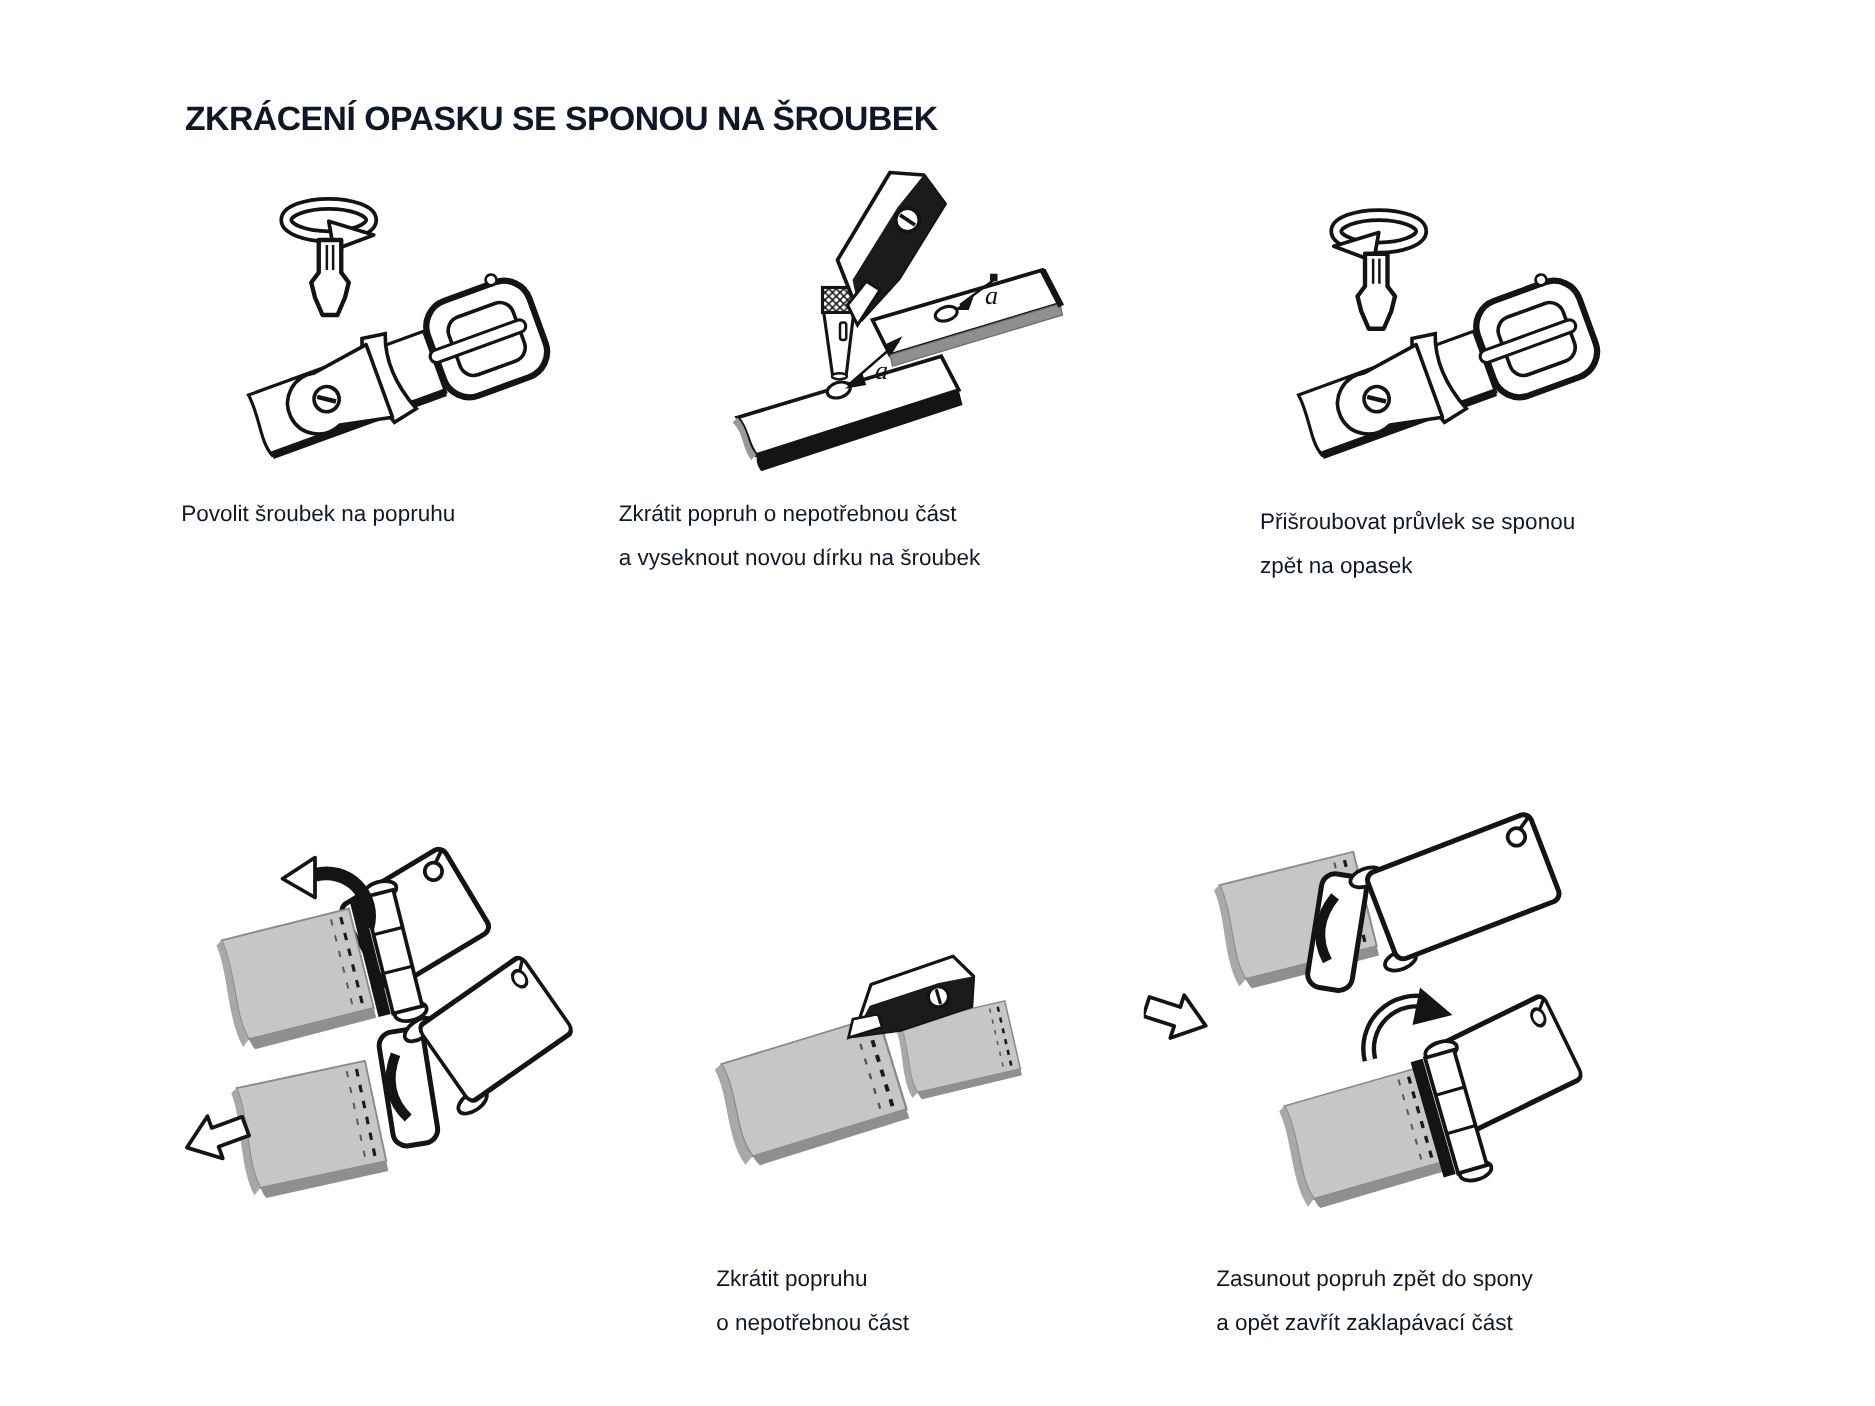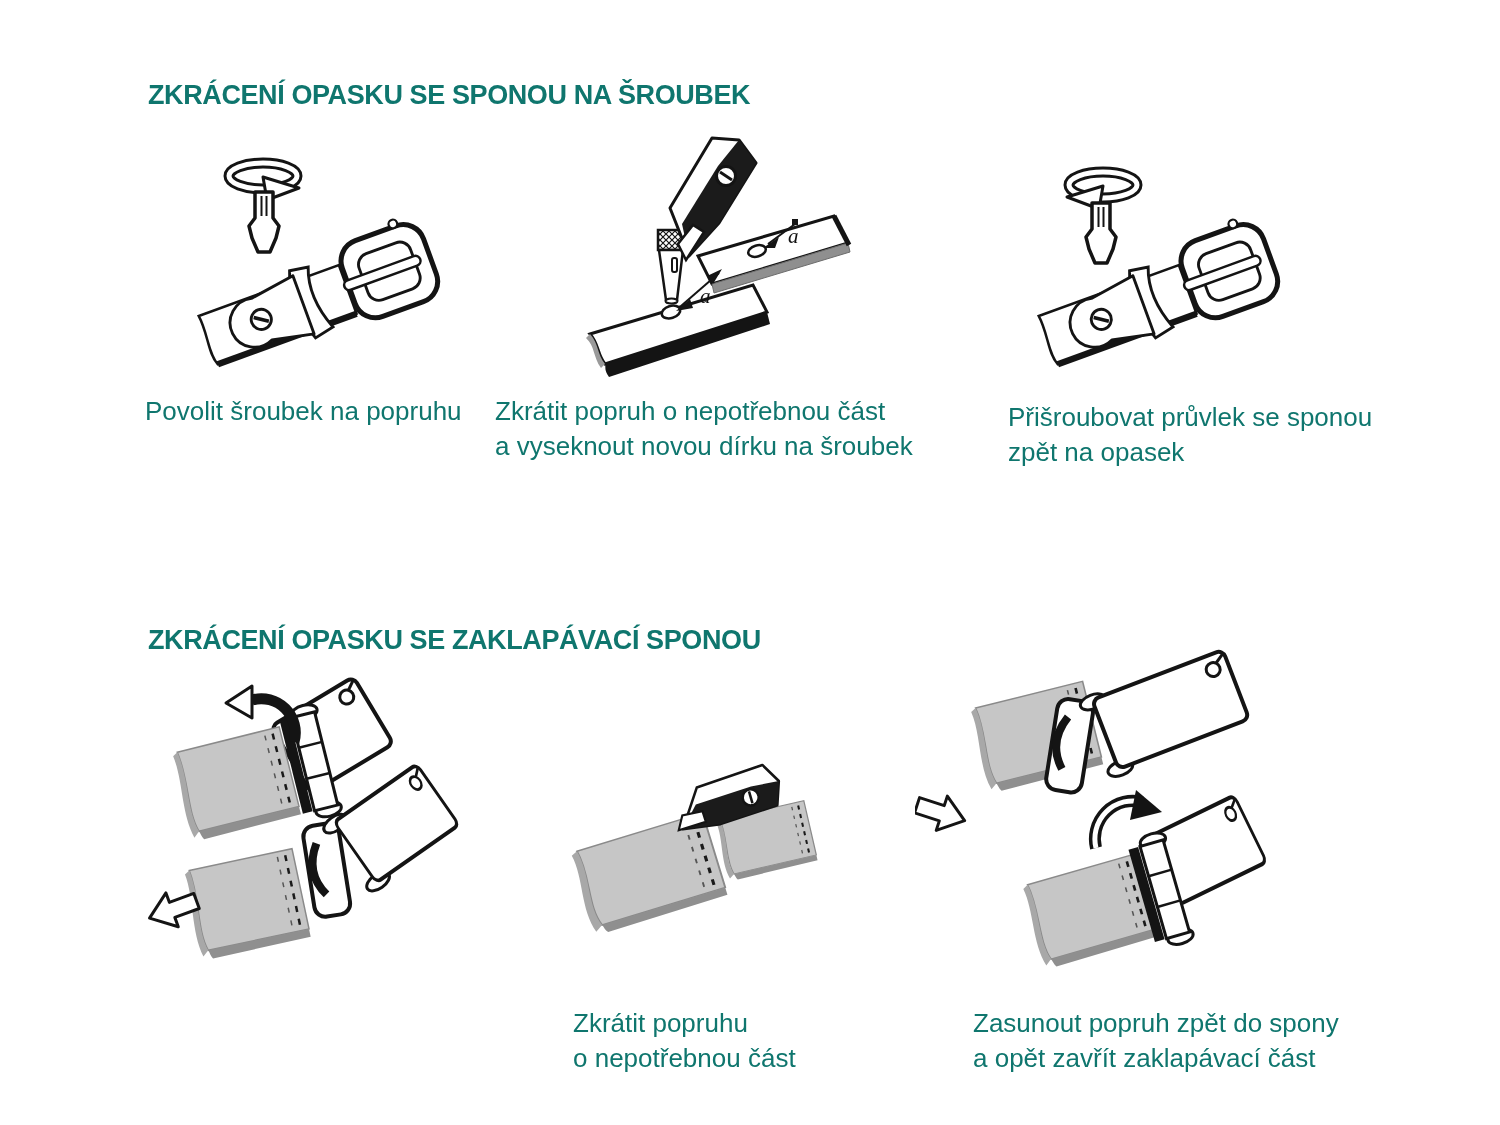--- a/index.html
+++ b/index.html
@@ -1,19 +1,19 @@
 <!DOCTYPE html>
 <html><head>
 <meta charset="utf-8">
 <style>
   html,body{margin:0;padding:0;background:#fff;}
   .sheet{position:relative;width:1500px;height:1125px;background:#ffffff;overflow:hidden;
-         font-family:"Liberation Sans",sans-serif;color:#0f766e;}
+         font-family:"Liberation Sans",sans-serif;color:#0f172a;}
   .sec-title{position:absolute;font-weight:bold;font-size:27px;letter-spacing:-0.4px;white-space:pre-line;}
-  .caption{position:absolute;font-size:26px;line-height:35px;white-space:pre-line;}
+  .caption{position:absolute;font-size:18px;line-height:35px;white-space:pre-line;}
   figure.ill{position:absolute;margin:0;padding:0;}
   figure.ill svg{display:block;width:100%;height:100%;}
   .dim-label{font-family:"Liberation Serif",serif;font-style:italic;font-size:21px;fill:#111;}
   svg *{vector-effect:none;}
 </style>
 </head>
 <body>
 
 <div class="sheet">
 
@@ -160,21 +160,20 @@
       </g>
     </svg>
   </figure>
 
   <div class="caption" style="left:145px;top:394px">Povolit šroubek na popruhu</div>
   <div class="caption" style="left:495px;top:394px">Zkrátit popruh o nepotřebnou část
 a vyseknout novou dírku na šroubek</div>
   <div class="caption" style="left:1008px;top:400px">Přišroubovat průvlek se sponou
 zpět na opasek</div>
 
-  <h2 class="sec-title" style="left:148px;top:603px">ZKRÁCENÍ OPASKU SE ZAKLAPÁVACÍ SPONOU</h2>
 
   <figure class="ill" style="left:140px;top:665px;width:322px;height:300px">
     <svg viewBox="140 665 322 300">
 
       <g transform="translate(272,728) rotate(-31)">
         <rect x="0" y="-2" width="96" height="78" rx="7" fill="#fff" stroke="#141414" stroke-width="4"></rect>
         <circle cx="80" cy="12" r="7" fill="#fff" stroke="#141414" stroke-width="3"></circle>
         <line x1="85" y1="7" x2="94" y2="1" stroke="#141414" stroke-width="3"></line>
       </g>
 

